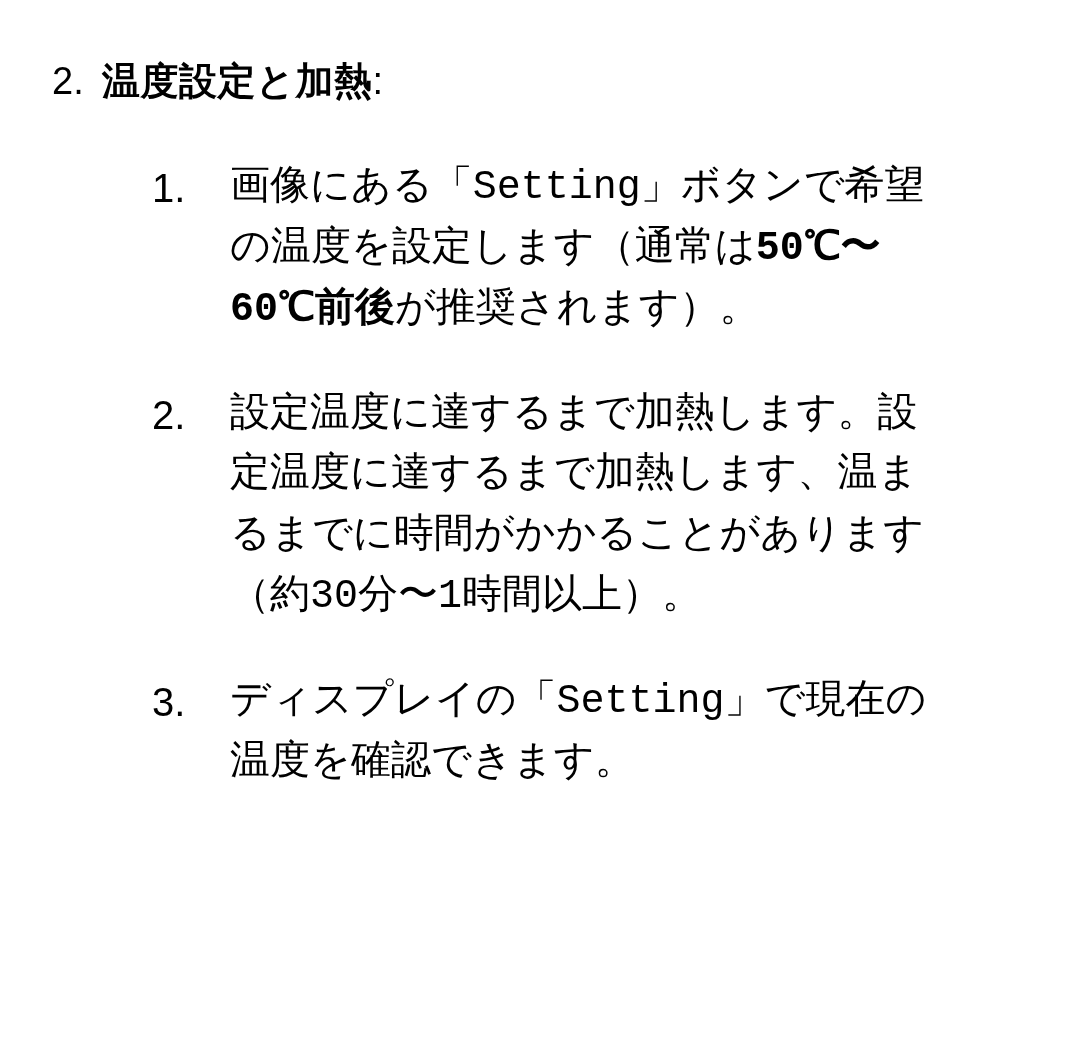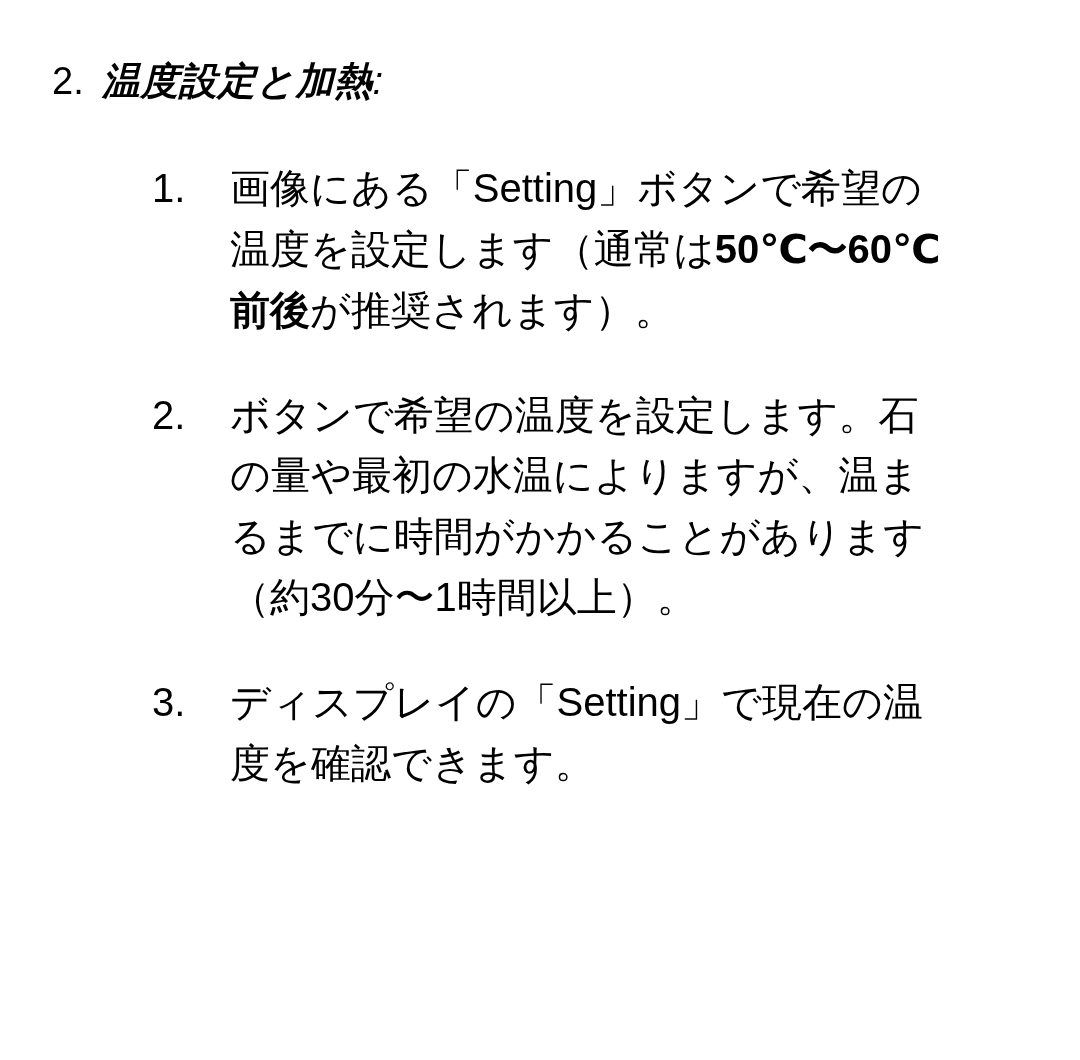--- a/index.html
+++ b/index.html
@@ -36,21 +36,20 @@
     font-weight: 400;
     text-align: left;
     padding-left: 12px;
     box-sizing: border-box;
   }
   .outer-heading {
     font-size: 38px;
     line-height: 1.32;
     font-weight: 700;
     letter-spacing: 0.5px;
-    font-style: italic;
   }
   .outer-heading .colon {
     font-weight: 400;
   }
 
   
   .inner-list {
     margin: 0;
     padding: 0;
   }
@@ -73,20 +72,21 @@
     text-align: left;
     white-space: nowrap;
   }
   .inner-text {
     flex: 1 1 auto;
     font-size: 40px;
     line-height: 1.52;
     font-weight: 400;
     letter-spacing: 0px;
     max-width: 712px;
+    font-family: Liberation Mono, monospace;
   }
   .inner-text b {
     font-weight: 700;
   }
 </style>
 </head>
 <body>
 
 <div class="page">
 
@@ -97,21 +97,21 @@
     </div>
   </div>
 
   <div class="inner-list" id="inner-list">
       <div class="inner-item first">
         <div class="inner-marker">1.</div>
         <div class="inner-text"><span>画像にある「Setting」ボタンで希望の温度を設定します（通常は</span><b>50℃〜60℃前後</b><span>が推奨されます）。</span></div>
       </div>
       <div class="inner-item">
         <div class="inner-marker">2.</div>
-        <div class="inner-text"><span>ボタンで希望の温度を設定します。石の量や最初の水温によりますが、温まるまでに時間がかかることがあります（約30分〜1時間以上）。</span></div>
+        <div class="inner-text"><span>設定温度に達するまで加熱します。設定温度に達するまで加熱します、温まるまでに時間がかかることがあります（約30分〜1時間以上）。</span></div>
       </div>
       <div class="inner-item">
         <div class="inner-marker">3.</div>
         <div class="inner-text"><span>ディスプレイの「Setting」で現在の温度を確認できます。</span></div>
       </div>
     </div>
 
 </div>
 
 </body></html>

